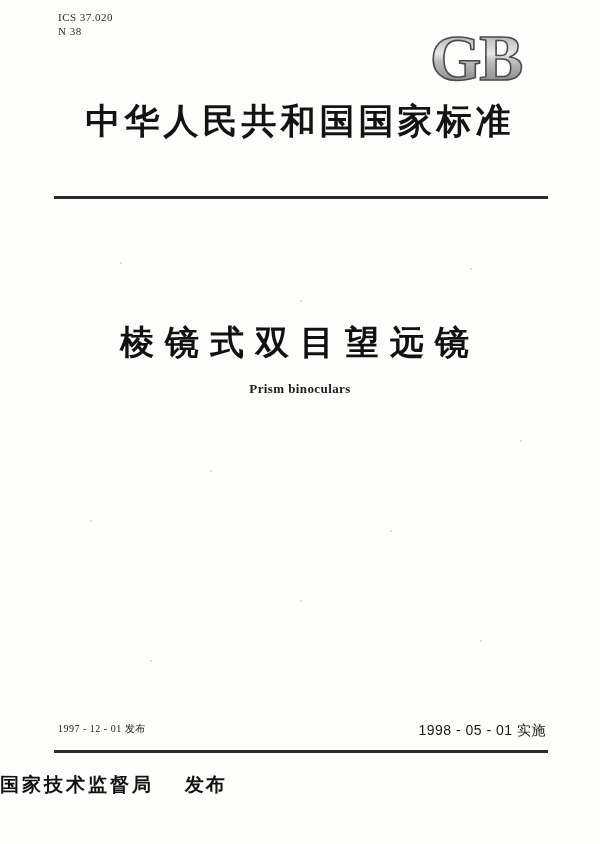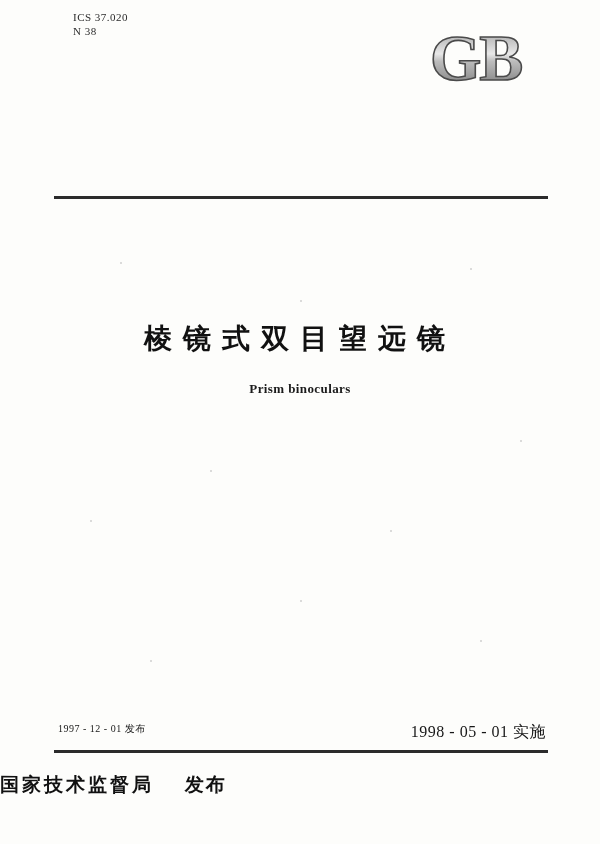--- a/index.html
+++ b/index.html
@@ -23,21 +23,20 @@
   
   .ics-block {
     position: absolute;
     left: 58px;
     top: 10px;
     font-family: "Liberation Serif", serif;
     font-size: 11px;
     line-height: 14px;
     letter-spacing: 0.5px;
     color: #2a2a2a;
-    margin-left: 15px;
   }
   .ics-block .line {
     white-space: pre;
   }
   
   .gb-logo {
     position: absolute;
     right: 52px;
     top: 26px;
     width: 120px;
@@ -85,21 +84,21 @@
   }
   
   .subject-cn {
     position: absolute;
     left: 0;
     right: 0;
     top: 320px;
     text-align: center;
     font-family: "Liberation Serif", serif;
     font-weight: bold;
-    font-size: 28px;
+    font-size: 34px;
     letter-spacing: 11px;
     color: #111111;
   }
   .subject-en {
     position: absolute;
     left: 0;
     right: 0;
     top: 381px;
     text-align: center;
     font-family: "Liberation Serif", serif;
@@ -115,22 +114,22 @@
     top: 722px;
     font-family: "Liberation Serif", serif;
     font-size: 10px;
     letter-spacing: 0.5px;
     color: #171717;
   }
   .date-effective {
     position: absolute;
     right: 54px;
     top: 722px;
-    font-family: Liberation Serif, serif;
-    font-size: 16px;
+    font-family: Liberation Sans, sans-serif;
+    font-size: 14px;
     letter-spacing: 0.5px;
     color: #171717;
   }
   
   .publisher {
     position: absolute;
     left: 0;
     right: 0;
     top: 772px;
     text-align: left;
@@ -172,20 +171,21 @@
           <stop offset="0%" stop-color="#8f8f8f"></stop>
           <stop offset="45%" stop-color="#e8e8e8"></stop>
           <stop offset="55%" stop-color="#bdbdbd"></stop>
           <stop offset="100%" stop-color="#6f6f6f"></stop>
         </linearGradient>
       </defs>
       <text x="2" y="54" font-family="Liberation Serif, serif" font-weight="bold" font-size="66" letter-spacing="-2" fill="url(#gbshade)" stroke="#4a4a4a" stroke-width="1.6">GB</text>
     </svg>
   </div>
 
+  <div class="national-title">中华人民共和国国家标准</div>
 
 
   <div class="rule-top"></div>
 
   <div class="subject-cn">棱镜式双目望远镜</div>
   <div class="subject-en">Prism binoculars</div>
 
   <div class="rule-bottom"></div>
 
   <div class="date-issue">1997 - 12 - 01 发布</div>

